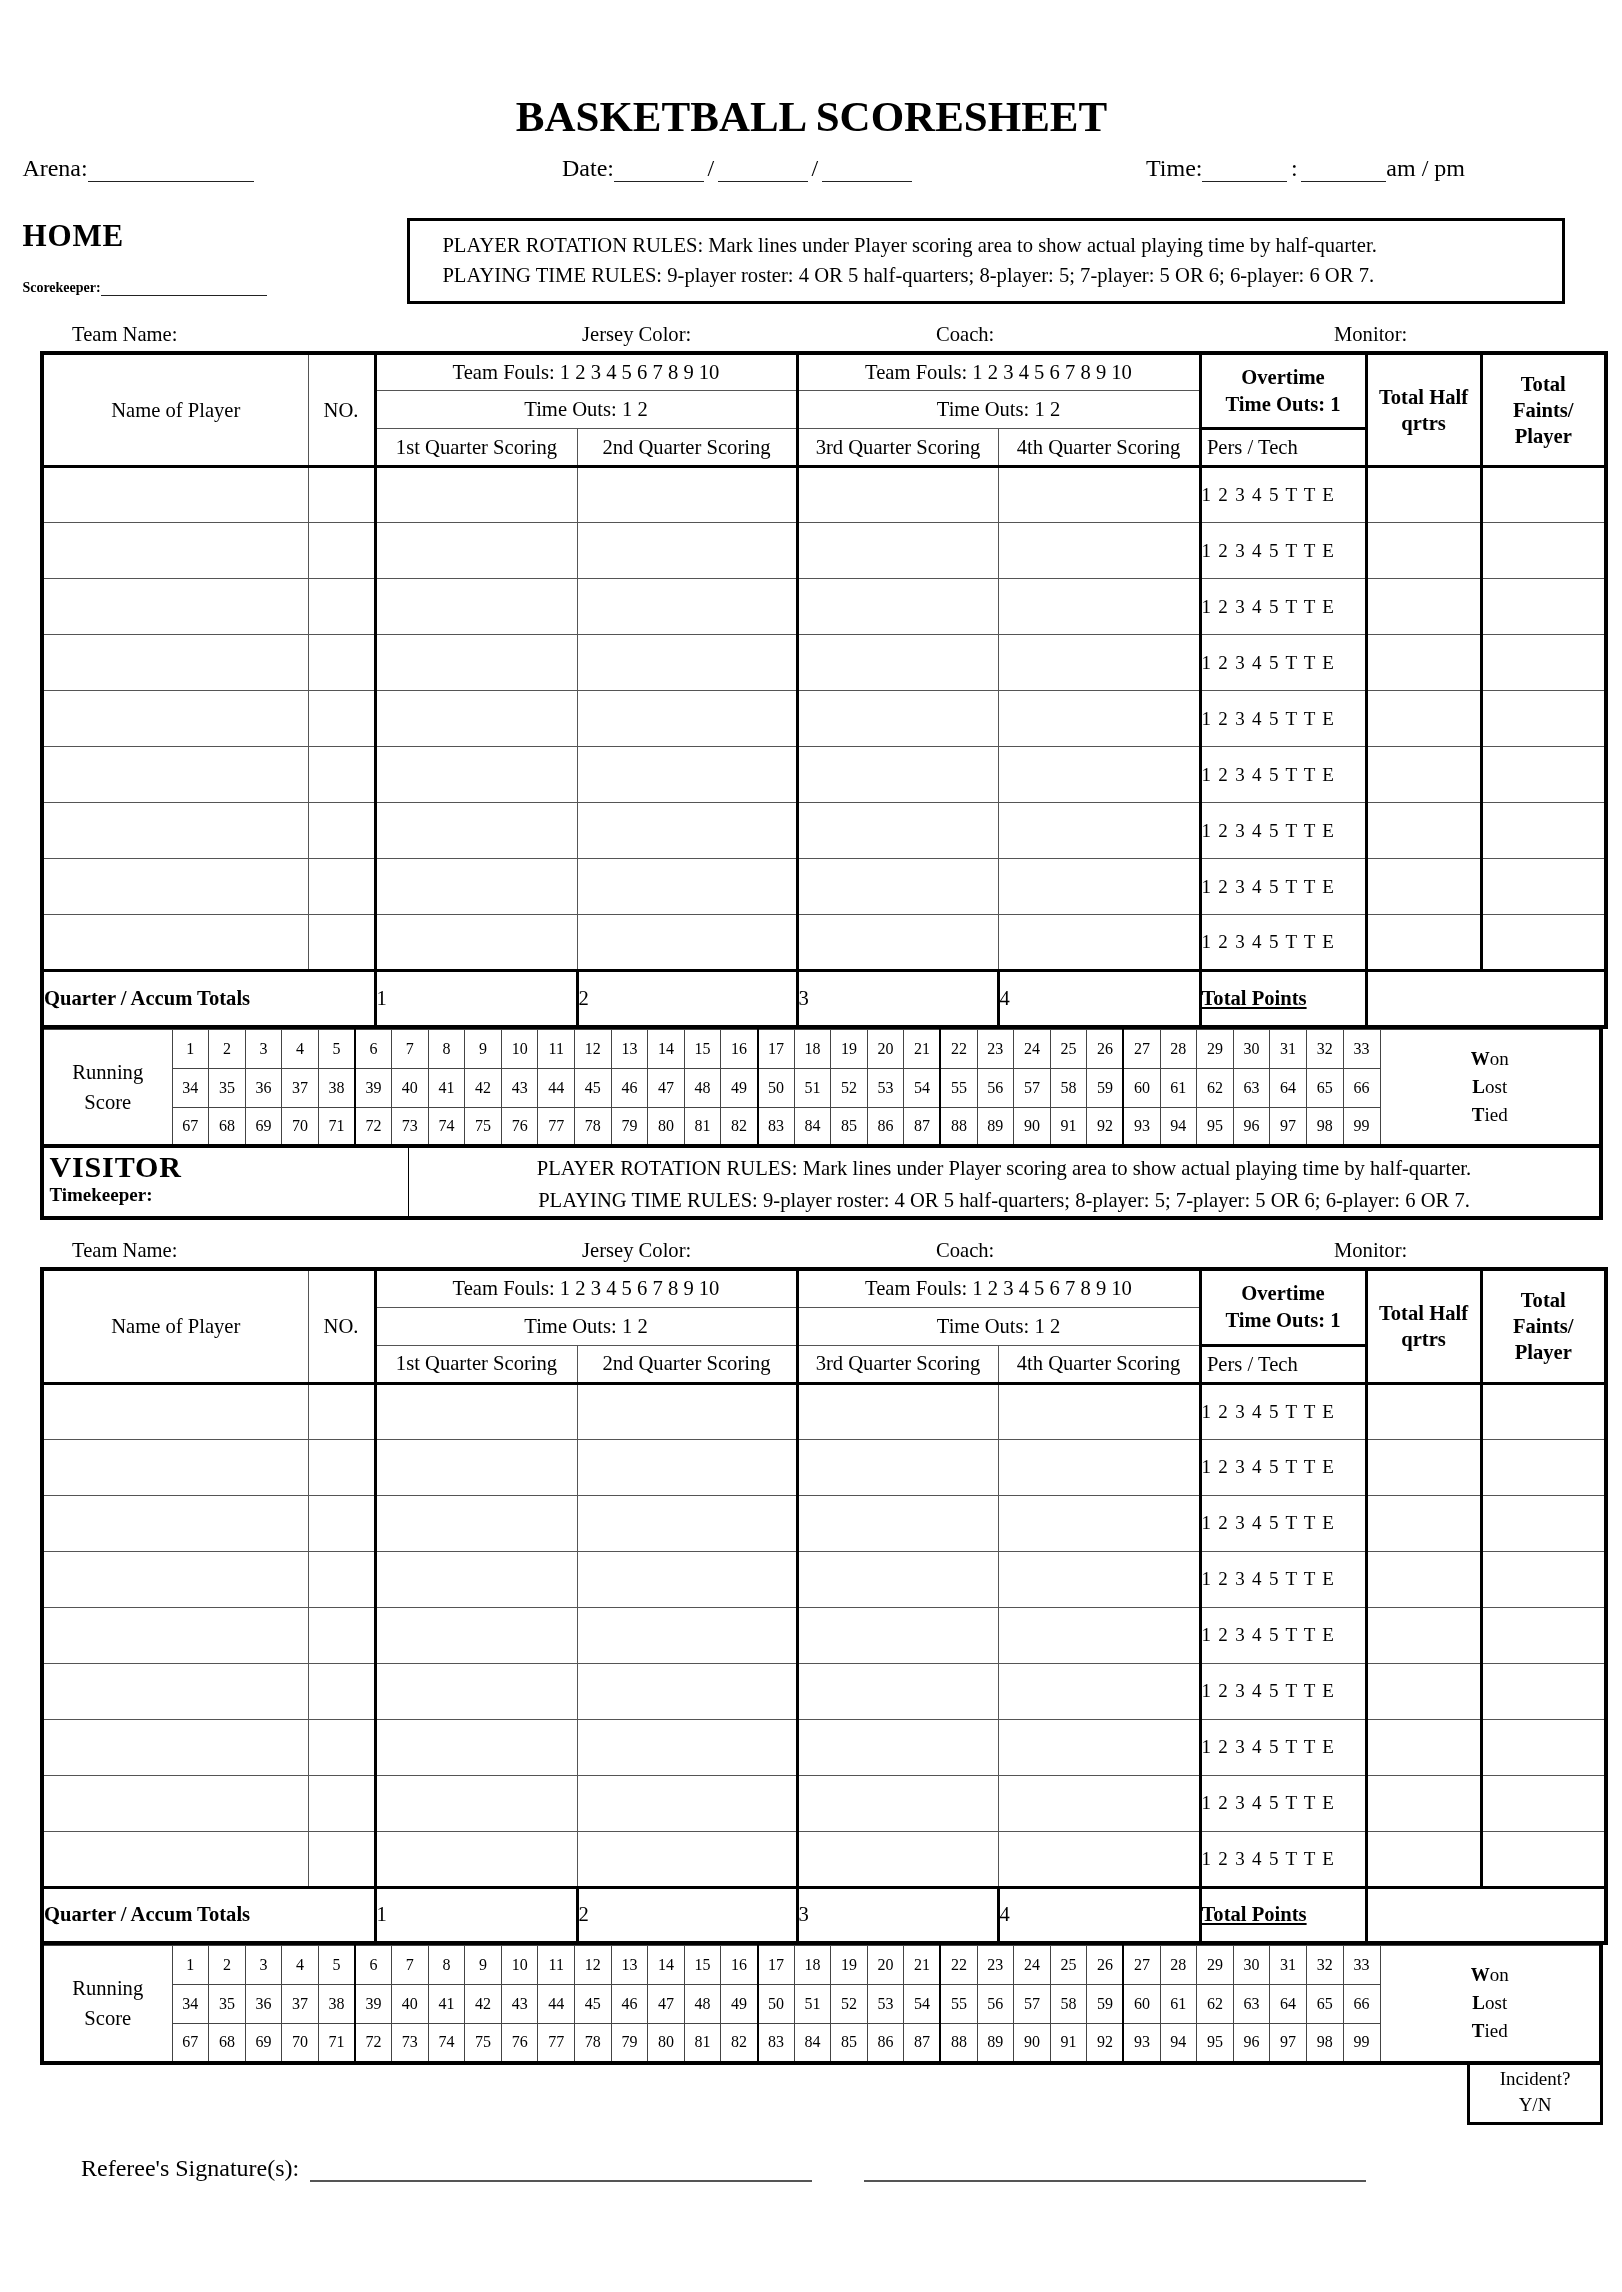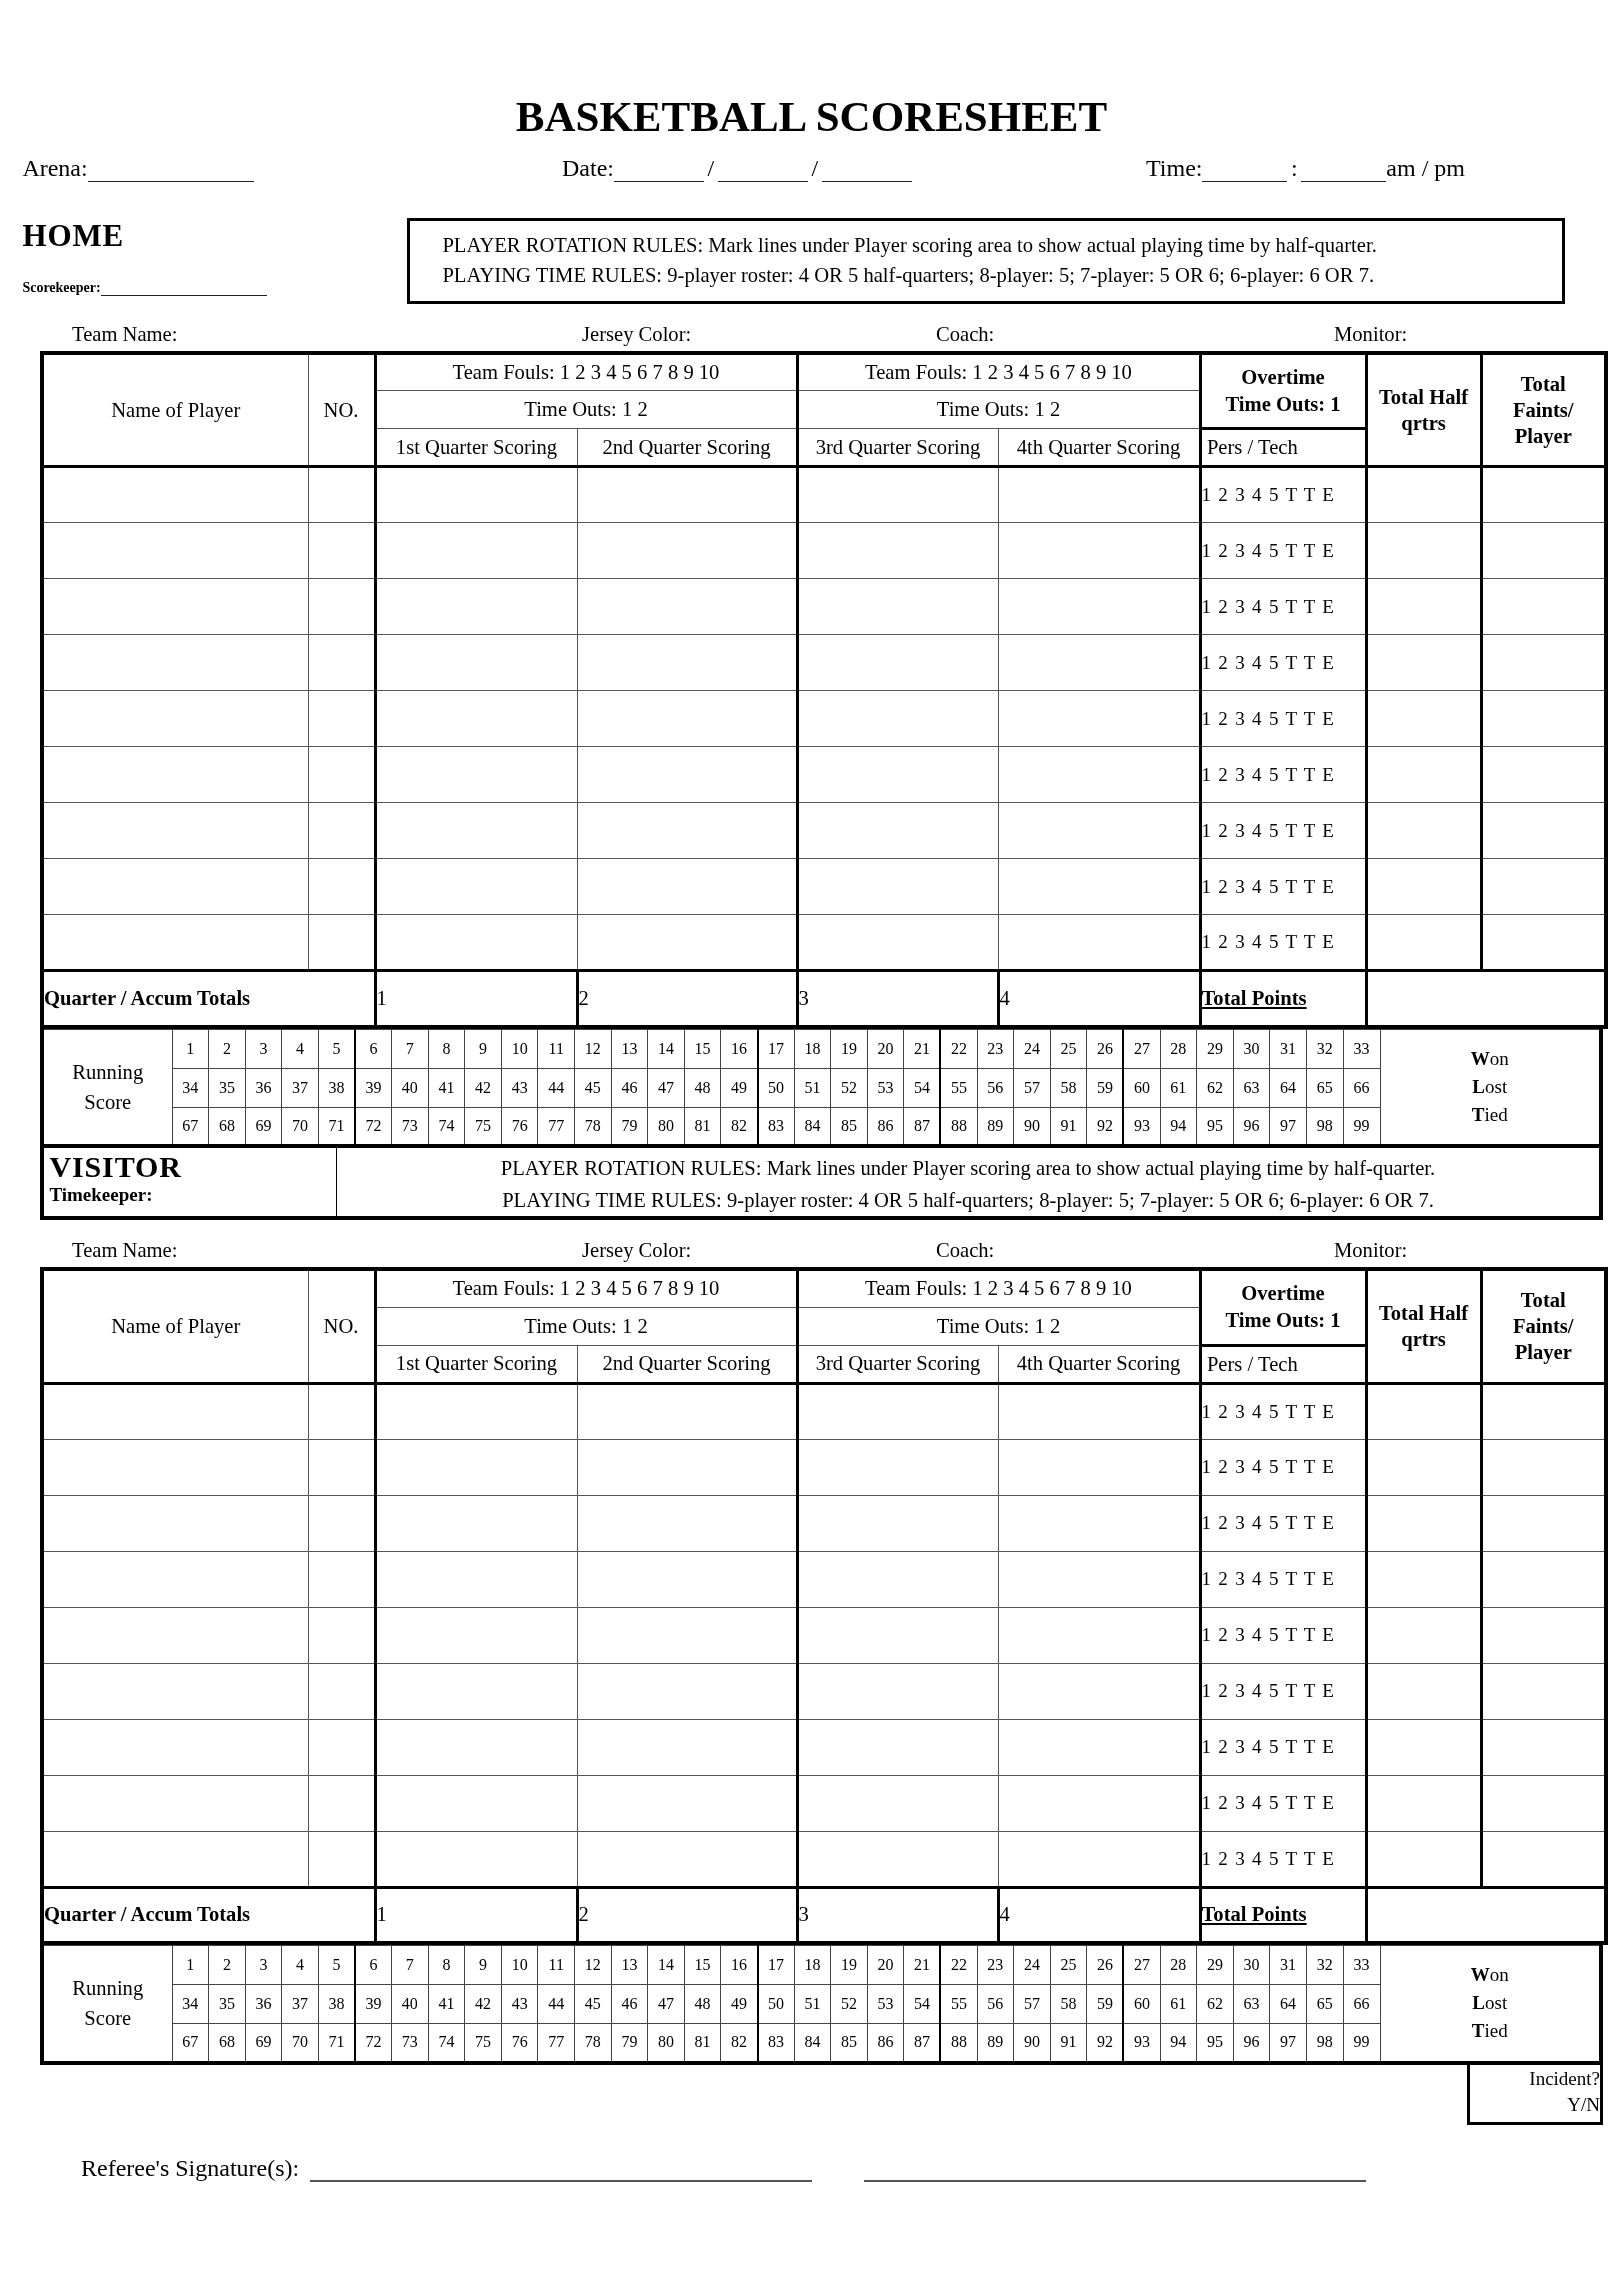--- a/index.html
+++ b/index.html
@@ -54,27 +54,27 @@
   table.running td { border: 0.9px solid #444; }
   td.rn { text-align: center; font-size: 16px; height: 39px; padding: 0; }
   .bR2 { border-right: 2.7px solid #000 !important; }
   td.run-label { width: 130px; text-align: center; font-size: 20.6px; border-right: 0.9px solid #444; }
   td.run-label div { margin: 7.2px 0; }
   td.results { width: 221px; border-left: 1.8px solid #333; text-align: center; font-size: 19px; }
   .result-word { line-height: 28px; }
   .result-word::first-letter { font-weight: bold; }
   
   .visitor-box { display: flex; margin-left: 40px; width: 1563px; border: 4.5px solid #000; border-top: none; }
-  .visitor-left { width: 293px; border-right: 1.8px solid #000; padding: 1.8px 0 7.2px 5.4px; }
+  .visitor-left { width: 365px; border-right: 1.8px solid #000; padding: 1.8px 0 7.2px 5.4px; }
   .visitor-left .section-label { font-size: 30px; }
   .visitor-left .official-line { margin-top: 0; font-size: 19px; }
   .visitor-rules { flex: 1; text-align: center; font-size: 20.6px; line-height: 32px; padding-top: 3.6px; }
   
   .incident-row { width: 1563px; margin-left: 40px; display: flex; justify-content: flex-end; }
-  .incident-box { width: 136px; border: 3.6px solid #000; border-top: none; text-align: right;
+  .incident-box { width: 136px; border: 3.6px solid #000; border-top: none; text-align: center;
                   font-size: 19px; line-height: 26px; padding: 1.8px 0 3.6px 0; }
   .signature-row { margin: 30px 0 0 81px; font-size: 24px; white-space: nowrap; }
   .sig-line { display: inline-block; width: 502px; border-bottom: 2.7px solid #555; height: 25px;
               vertical-align: bottom; margin-left: 10.7px; }
   .sig-line.second { margin-left: 52px; }
   .site-url { text-align: center; font-size: 24px; margin-top: 19.7px; }
 </style>
 </head>
 <body>
 

